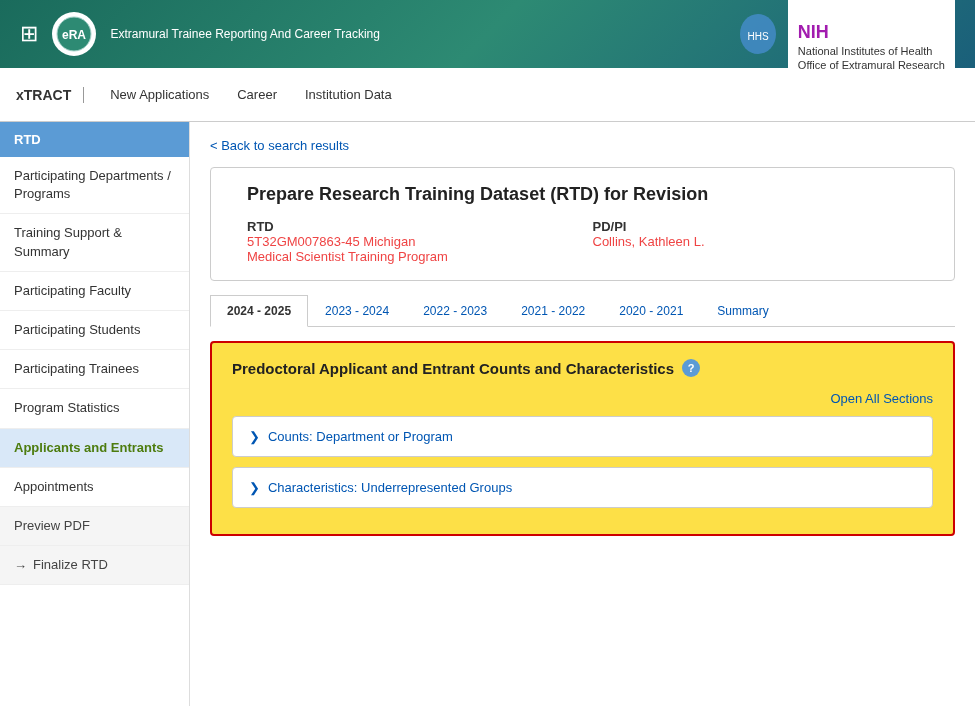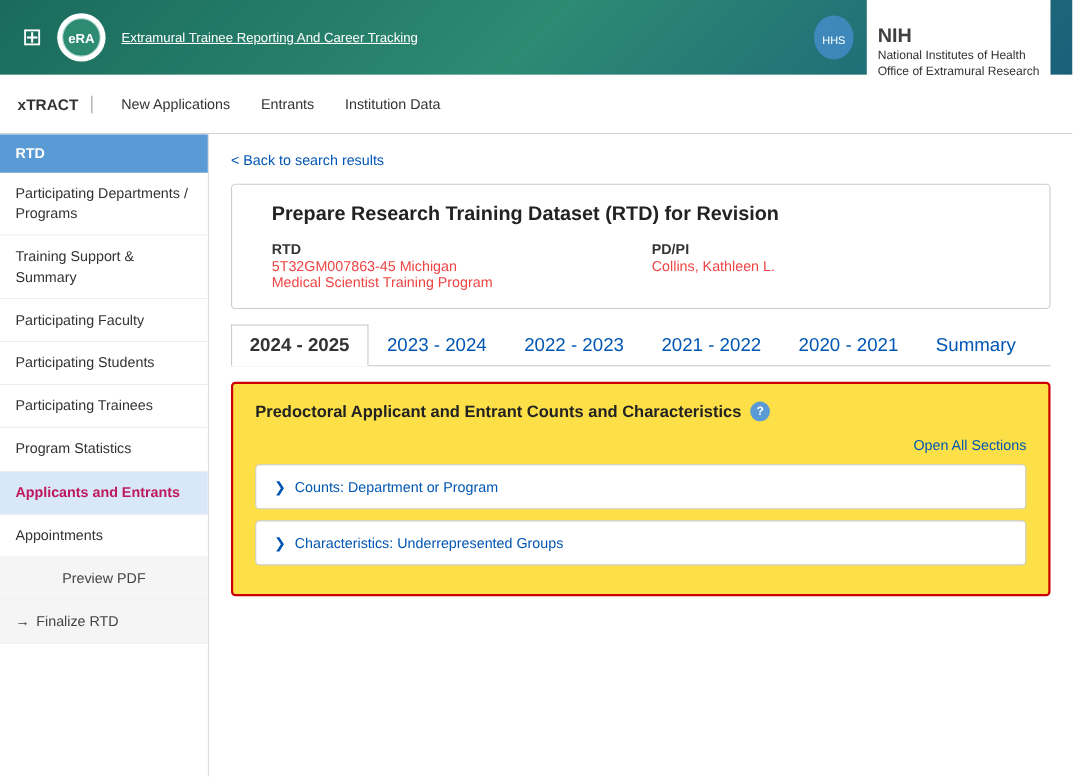--- a/index.html
+++ b/index.html
@@ -17,30 +17,30 @@
     .header-left { display: flex; align-items: center; gap: 14px; }
     .grid-icon { color: #fff; font-size: 22px; cursor: pointer; }
     .era-logo {
       width: 44px; height: 44px; border-radius: 50%;
       background: #fff;
       display: flex; align-items: center; justify-content: center;
       font-weight: bold; color: #2d8a73; font-size: 13px;
     }
     .header-title { color: #fff; }
     .header-title .app-name { font-size: 22px; font-weight: bold; }
-    .header-title .app-sub { font-size: 12px; text-decoration: underline; }
+    .header-title .app-sub { font-size: 12px; }
     .header-right { display: flex; align-items: center; gap: 10px; }
     .nih-logo-box {
       background: #fff;
       border-radius: 4px;
       padding: 4px 10px;
       display: flex; align-items: center; gap: 8px;
     }
     .nih-text { font-size: 11px; color: #333; line-height: 1.3; }
-    .nih-text .nih-label { font-weight: bold; font-size: 18px; color: #404040; margin-top: 25px; }
+    .nih-text .nih-label { font-weight: bold; font-size: 18px; color: #a21caf; margin-top: 25px; }
 
     
     .navbar {
       background: #fff;
       border-bottom: 1px solid #ccc;
       height: 54px;
       display: flex;
       align-items: center;
       padding: 0 16px;
       gap: 0;
@@ -90,26 +90,25 @@
       padding: 10px 14px;
       cursor: pointer;
       color: #333;
       font-size: 13px;
       border-bottom: 1px solid #eee;
       line-height: 1.4;
     }
     .sidebar-item.active {
       background: #d9e8f8;
       font-weight: bold;
-      color: #be185d;
+      color: #4d7c0f;
     }
     .sidebar-item.special {
       background: #f5f5f5;
       color: #444;
-      text-align: center;
     }
     .sidebar-item.finalize {
       background: #f5f5f5;
       color: #444;
       display: flex; align-items: center; gap: 6px;
     }
 
     
     .content {
       flex: 1;
@@ -148,21 +147,21 @@
     
     .tabs-row {
       display: flex;
       gap: 0;
       border-bottom: 1px solid #ccc;
       margin-bottom: 14px;
     }
     .tab {
       padding: 8px 16px;
       cursor: pointer;
-      font-size: 17px;
+      font-size: 12px;
       color: #0056b3;
       border: 1px solid transparent;
       border-bottom: none;
       margin-bottom: -1px;
     }
     .tab.active {
       background: #fff;
       border-color: #ccc;
       color: #333;
       font-weight: bold;
@@ -253,21 +252,21 @@
         <div>National Institutes of Health</div>
         <div>Office of Extramural Research</div>
       </div>
     </div>
   </div>
 </div>
 
 <div class="navbar">
   <span class="navbar-brand">xTRACT</span>
   <div class="nav-item">New Applications</div>
-  <div class="nav-item">Entrants</div>
+  <div class="nav-item">Career</div>
   <div class="nav-item">Institution Data</div>
 </div>
 
 <div class="main-layout">
 
   <div class="sidebar">
     <div class="sidebar-section-header">RTD</div>
 
     <div class="sidebar-item">Participating Departments / Programs</div>
     <div class="sidebar-item">Training Support &amp; Summary</div>

